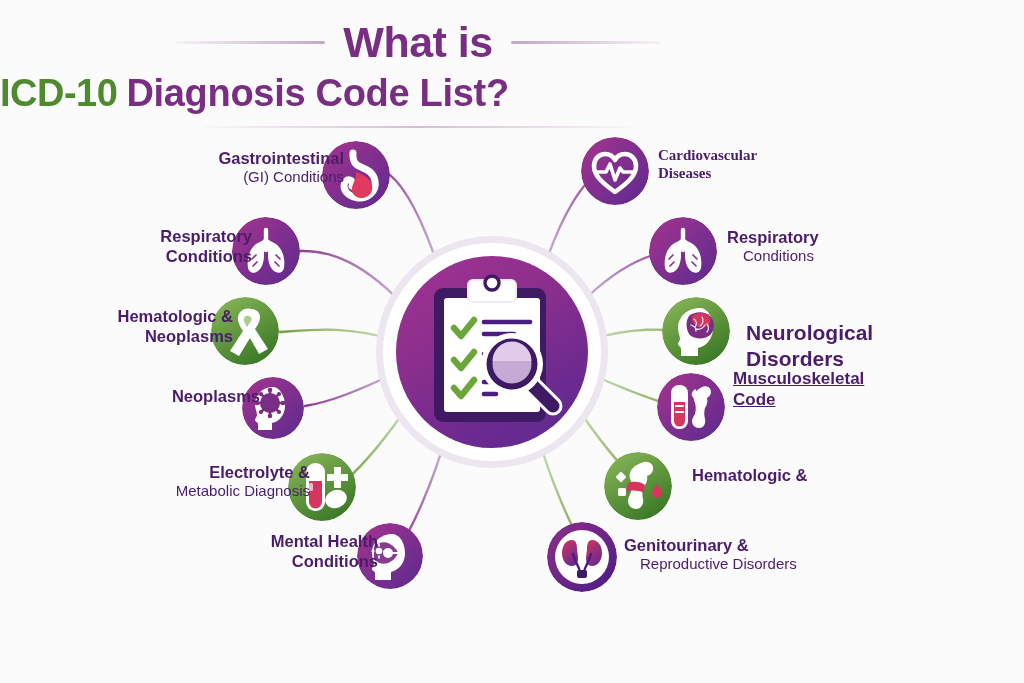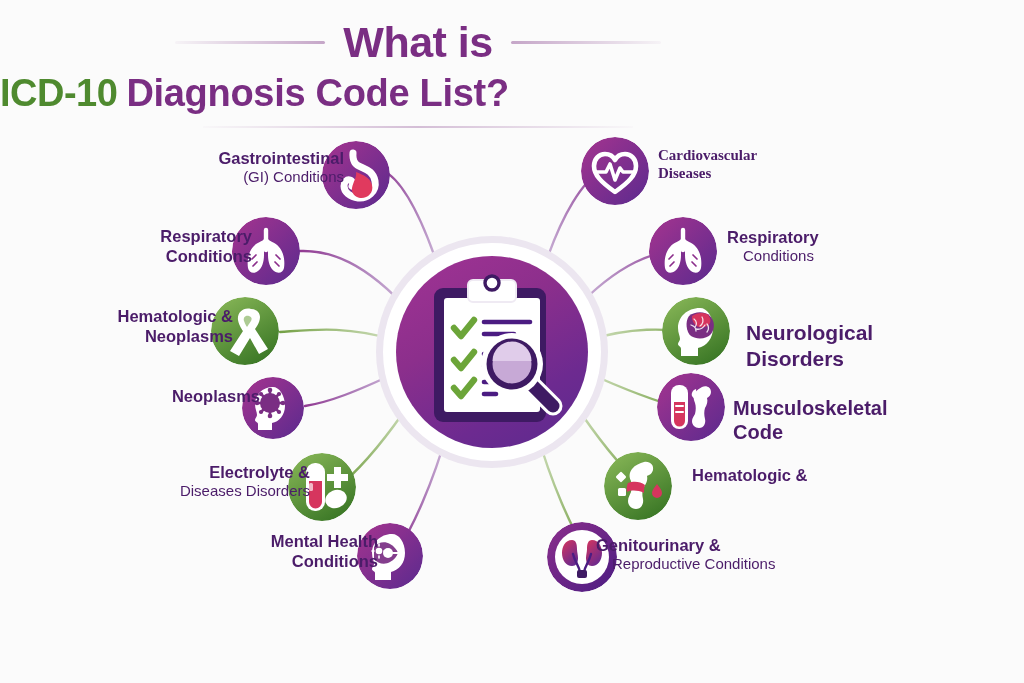--- a/index.html
+++ b/index.html
@@ -282,21 +282,21 @@
         <circle cx="34" cy="34" r="34" fill="url(#gg2)"></circle>
         <rect x="18" y="10" width="19" height="48" rx="9" fill="#ffffff"></rect>
         <path d="M21,28 h13 v21 a6.5,6.5 0 0 1 -13,0 z" fill="#D6355E"></path>
         <rect x="21" y="30" width="4" height="8" rx="1.5" fill="#ffffff" opacity="0.65"></rect>
         <path d="M46,14 h7 v7 h7 v7 h-7 v7 h-7 v-7 h-7 v-7 h7 z" fill="#ffffff"></path>
         <ellipse cx="48" cy="46" rx="11" ry="9" fill="#ffffff" transform="rotate(-22 48 46)"></ellipse>
       </svg>
     </div>
     <div class="label lbl-left" style="left:0px;top:462px;width:282px;font-size:16.5px;">
       <span class="l1 w700">Electrolyte &amp;</span>
-      <span class="l2 w400" style="font-size:15px;">Diseases Disorders</span>
+      <span class="l2 w400" style="font-size:15px;">Metabolic Diagnosis</span>
     </div>
   </div>
 
   <div class="node">
     <div class="bubble" style="left:357px;top:523px;width:66px;height:66px;">
       <svg viewBox="0 0 66 66">
         <defs>
             <linearGradient id="pg4" x1="0" y1="0" x2="1" y2="1">
           <stop offset="0" stop-color="#a5348f"></stop>
               <stop offset="1" stop-color="#5b2a8e"></stop>
@@ -410,21 +410,21 @@
         <rect x="14" y="12" width="17" height="44" rx="8" fill="#ffffff"></rect>
         <path d="M17,29 h11 v19 a5.5,5.5 0 0 1 -11,0 z" fill="#D6355E"></path>
         <g stroke="#ffffff" stroke-width="2" stroke-linecap="round">
           <line x1="19" y1="33" x2="26" y2="33"></line>
             <line x1="19" y1="39" x2="26" y2="39"></line>
         </g>
         <path d="M45,14 c4,-2 9,0 9,5 c0,3 -2,5 -4,6 c1,3 0,7 -2,10 c-1,3 -1,7 0,11 c1,4 -1,9 -6,9 c-4,0 -7,-3 -7,-7 c0,-3 2,-5 3,-7 c1,-4 1,-8 0,-11 c-1,-3 -2,-5 -1,-8 c1,-4 5,-6 8,-8 z" fill="#ffffff"></path>
         <path d="M39,16 c-3,1 -5,4 -4,7 c1,2 3,3 5,3" fill="#ffffff"></path>
       </svg>
     </div>
-    <div class="label lbl-right" style="left:733px;top:396px;font-size:20px;">
+    <div class="label lbl-right" style="left:733px;top:369px;font-size:17px;text-decoration:underline;">
       <span class="l1 w700">Musculoskeletal</span>
       <span class="l2 w700">Code</span>
     </div>
   </div>
 
   <div class="node">
     <div class="bubble" style="left:604px;top:452px;width:68px;height:68px;">
       <svg viewBox="0 0 68 68">
         <defs>
             <linearGradient id="gg4" x1="0" y1="0" x2="0.6" y2="1">
@@ -462,19 +462,19 @@
         <circle cx="35" cy="35" r="27" fill="#ffffff"></circle>
         <path d="M25,18 c-7,0 -10,7 -10,13 c0,7 4,13 10,13 c4,0 6,-3 6,-8 c0,-3 -1,-6 -1,-9 c0,-5 -1,-9 -5,-9 z" fill="url(#kd)"></path>
         <path d="M45,18 c7,0 10,7 10,13 c0,7 -4,13 -10,13 c-4,0 -6,-3 -6,-8 c0,-3 1,-6 1,-9 c0,-5 1,-9 5,-9 z" fill="url(#kd)"></path>
         <g stroke="#4B1C82" stroke-width="2.4" fill="none" stroke-linecap="round">
           <path d="M26,32 C28,40 32,44 33,50"></path>
           <path d="M44,32 C42,40 38,44 37,50"></path>
         </g>
         <rect x="30" y="48" width="10" height="8" rx="2" fill="#3E1A63"></rect>
       </svg>
     </div>
-    <div class="label lbl-right" style="left:596px;top:535px;font-size:16.5px;">
+    <div class="label lbl-right" style="left:624px;top:535px;font-size:16.5px;">
       <span class="l1 w700">Genitourinary &amp;</span>
-      <span class="l2 w400" style="font-size:15px;">Reproductive Conditions</span>
+      <span class="l2 w400" style="font-size:15px;">Reproductive Disorders</span>
     </div>
   </div>
 
 </div>
 
 </body></html>

